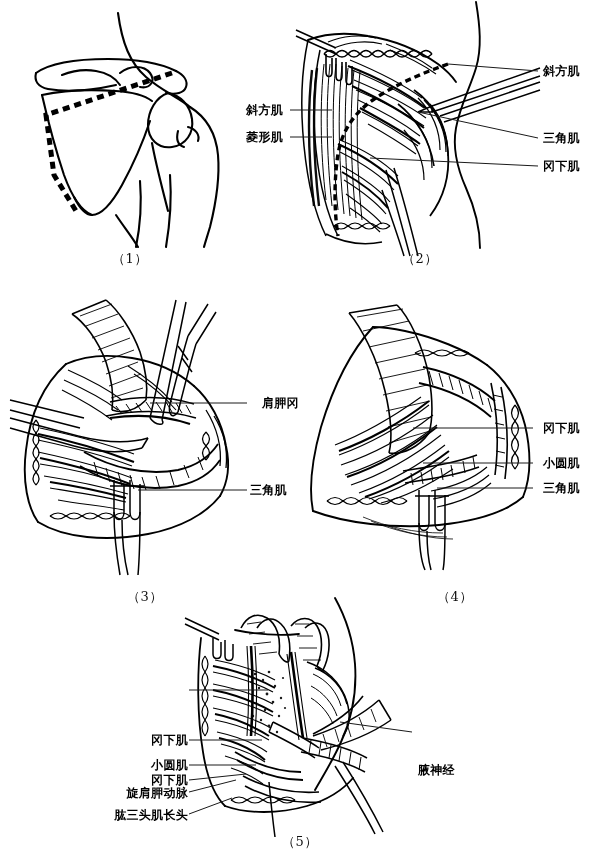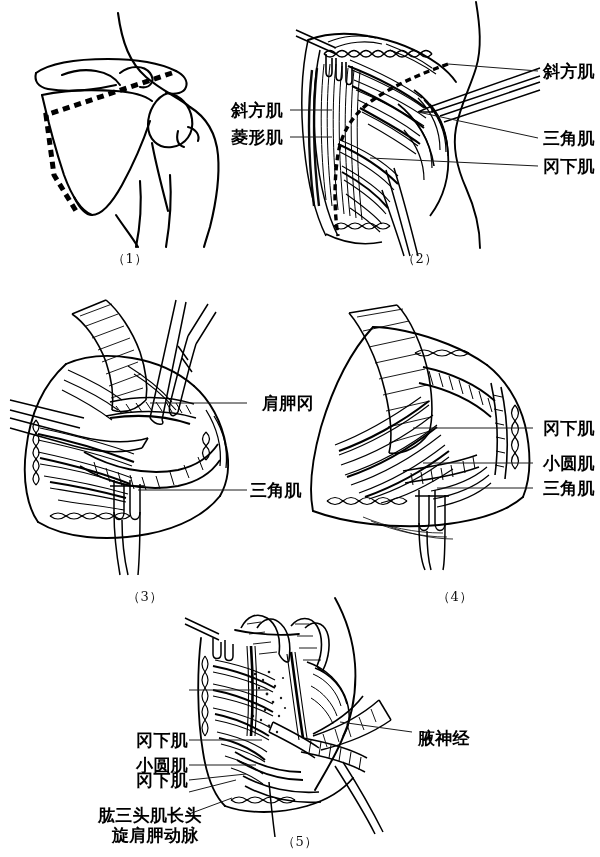--- a/index.html
+++ b/index.html
@@ -30,21 +30,21 @@
     font-family: "DejaVu Serif", "Liberation Serif", serif;
     font-size: 13px;
     letter-spacing: 0.5px;
     color: #111;
     white-space: nowrap;
     text-align: center;
   }
   .label {
     position: absolute;
     font-family: "DejaVu Sans", "Liberation Sans", sans-serif;
-    font-size: 17px;
+    font-size: 12px;
     line-height: 14px;
     font-weight: 700;
     color: #000;
     white-space: nowrap;
     letter-spacing: 0.3px;
   }
   .label.right-aligned {
     text-align: right;
   }
   .label.two-line {
@@ -615,18 +615,18 @@
       <line x1="-1" y1="153" x2="66" y2="153"></line>
       <line x1="-1" y1="168" x2="56" y2="162"></line>
       <line x1="-1" y1="180" x2="46" y2="168"></line>
       <line x1="-1" y1="202" x2="42" y2="186"></line>
       <line x1="222" y1="120" x2="150" y2="110"></line>
     </g>
   </svg>
   <div class="label right-aligned" style="left:110px; top:733px; width:78px;">冈下肌</div>
   <div class="label right-aligned" style="left:110px; top:758px; width:78px;">小圆肌</div>
   <div class="label right-aligned" style="left:110px; top:773px; width:78px;">冈下肌</div>
-  <div class="label right-aligned" style="left:112px; top:786px; width:84px;margin-top:42px;">旋肩胛动脉</div>
+  <div class="label right-aligned" style="left:104px; top:786px; width:84px;">旋肩胛动脉</div>
   <div class="label right-aligned" style="left:98px; top:808px; width:90px;">肱三头肌长头</div>
-  <div class="label" style="left:418px; top:731px;text-align:right;">腋神经</div>
+  <div class="label" style="left:418px; top:763px;text-align:right;">腋神经</div>
   <div class="caption" style="left:280px; top:833px; width:40px;">（5）</div>
 
 </div>
 
 </body></html>

